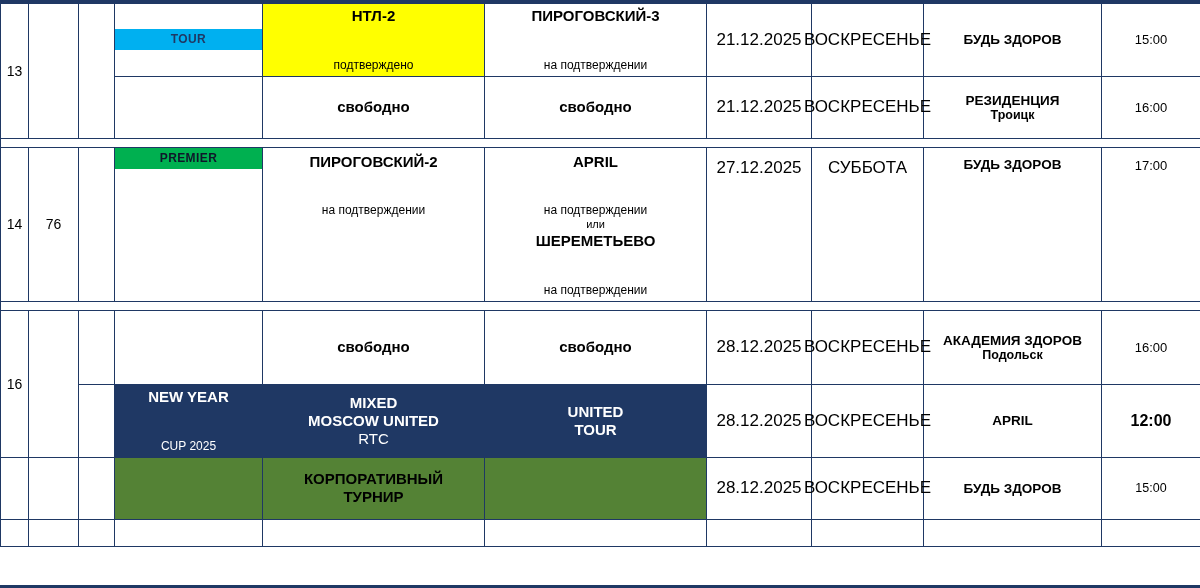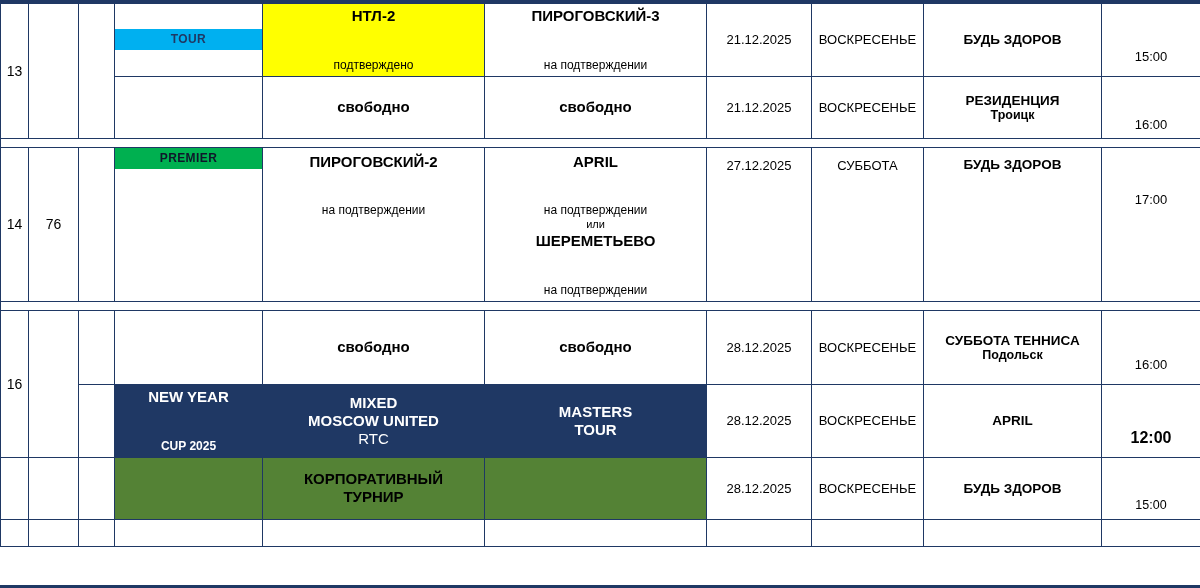--- a/index.html
+++ b/index.html
@@ -69,33 +69,32 @@
   }
   .t-tiny {
     font-size: 11px;
     line-height: 1.25;
     font-weight: normal;
   }
   .num {
     font-size: 14px;
   }
   .date, .day {
-    font-size: 13px;
+    font-size: 17px;
   }
   .club-main {
     font-weight: bold;
     font-size: 13.5px;
   }
   .club-sub {
     font-size: 12.5px;
     font-weight: bold;
   }
   .time {
     font-size: 13px;
-    margin-top: 34px;
   }
   .time.bold { font-weight: bold; font-size: 16px; }
   .time.small { font-size: 12.5px; }
 
   
   .badge {
     display: block;
     width: 100%;
     box-sizing: border-box;
     font-size: 12px;
@@ -330,51 +329,51 @@
               <span class="date">28.12.2025</span>
             </div>
     </td>
     <td>
       <div class="cell-inner">
               <span class="day">ВОСКРЕСЕНЬЕ</span>
             </div>
     </td>
     <td>
       <div class="cell-inner">
-        <span class="club-main">СУББОТА ТЕННИСА</span>
+        <span class="club-main">АКАДЕМИЯ ЗДОРОВ</span>
         <span class="club-sub">Подольск</span>
       </div>
     </td>
     <td>
       <div class="cell-inner">
               <span class="time">16:00</span>
             </div>
     </td>
   </tr>
 
   <tr style="height:64px;">
     <td class="no-right no-top">
       <div class="cell-inner"></div>
     </td>
     <td class="navy nb-left">
       <div class="cell-inner">
         <span class="t-main">NEW YEAR</span>
-        <span class="t-sub" style="font-weight:bold;text-align:right;">CUP 2025</span>
+        <span class="t-sub" style="font-weight:normal;text-align:right;">CUP 2025</span>
       </div>
     </td>
     <td class="navy">
       <div class="cell-inner">
         <span class="t-main">MIXED</span>
         <span class="t-main">MOSCOW UNITED</span>
         <span class="t-main" style="font-weight:normal;">RTC</span>
       </div>
     </td>
     <td class="navy">
       <div class="cell-inner">
-        <span class="t-main">MASTERS</span>
+        <span class="t-main">UNITED</span>
         <span class="t-main">TOUR</span>
       </div>
     </td>
     <td>
       <div class="cell-inner">
               <span class="date">28.12.2025</span>
             </div>
     </td>
     <td>
       <div class="cell-inner">

